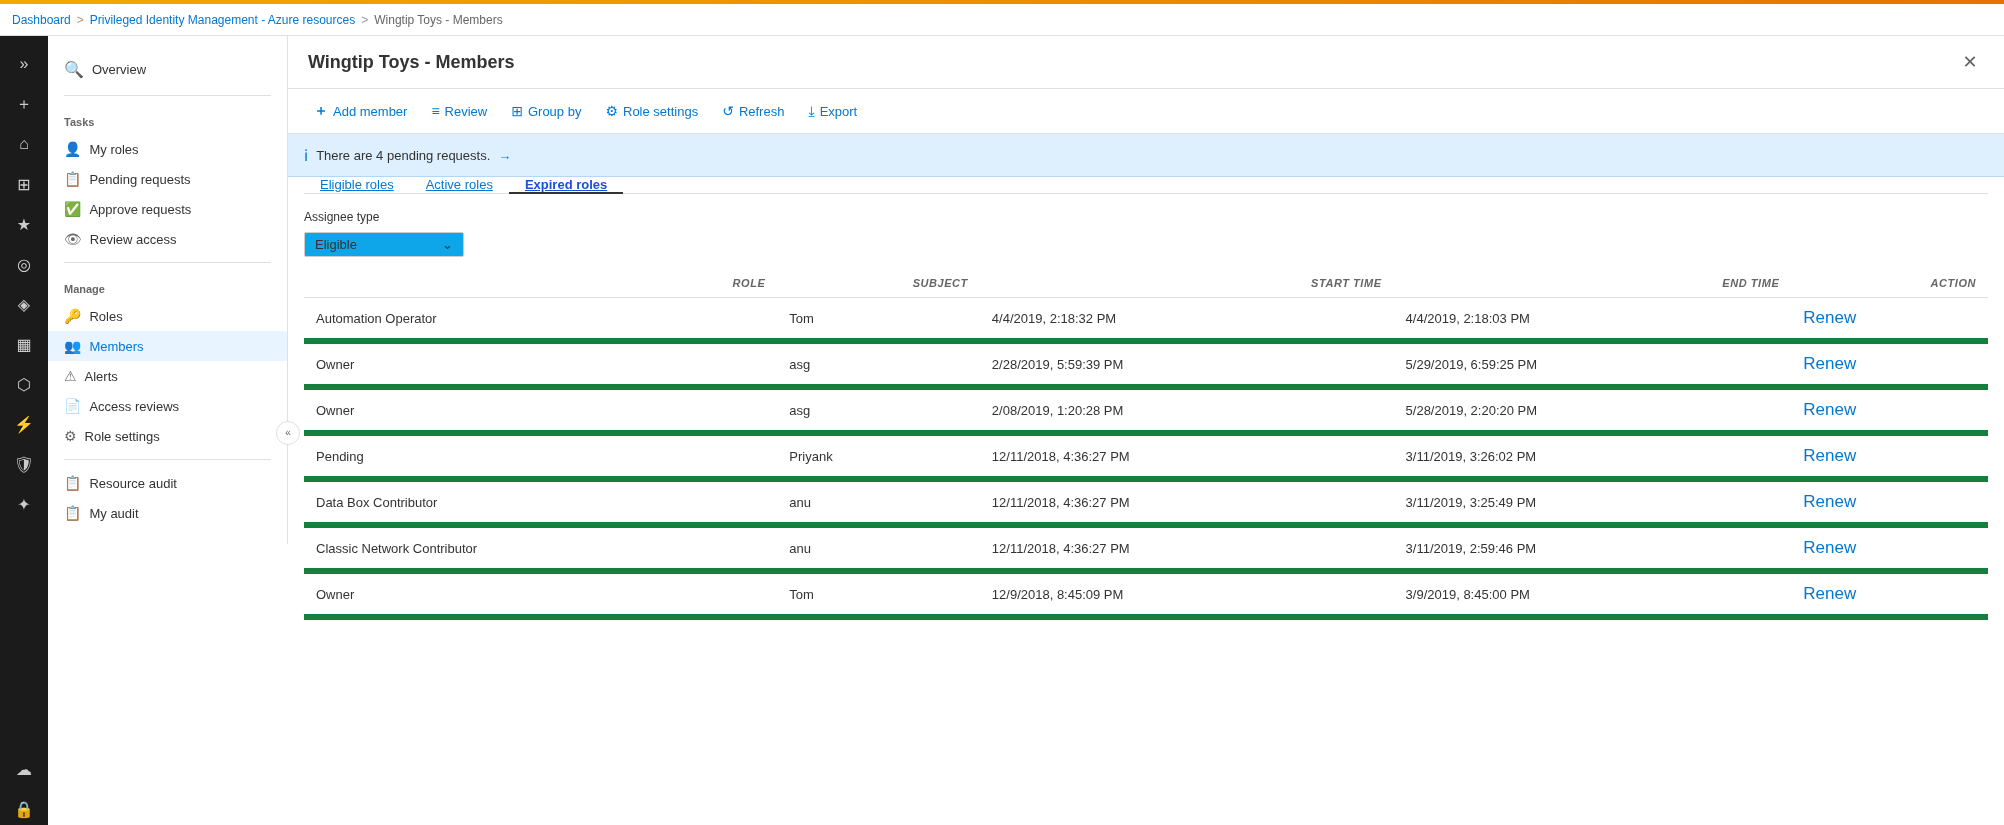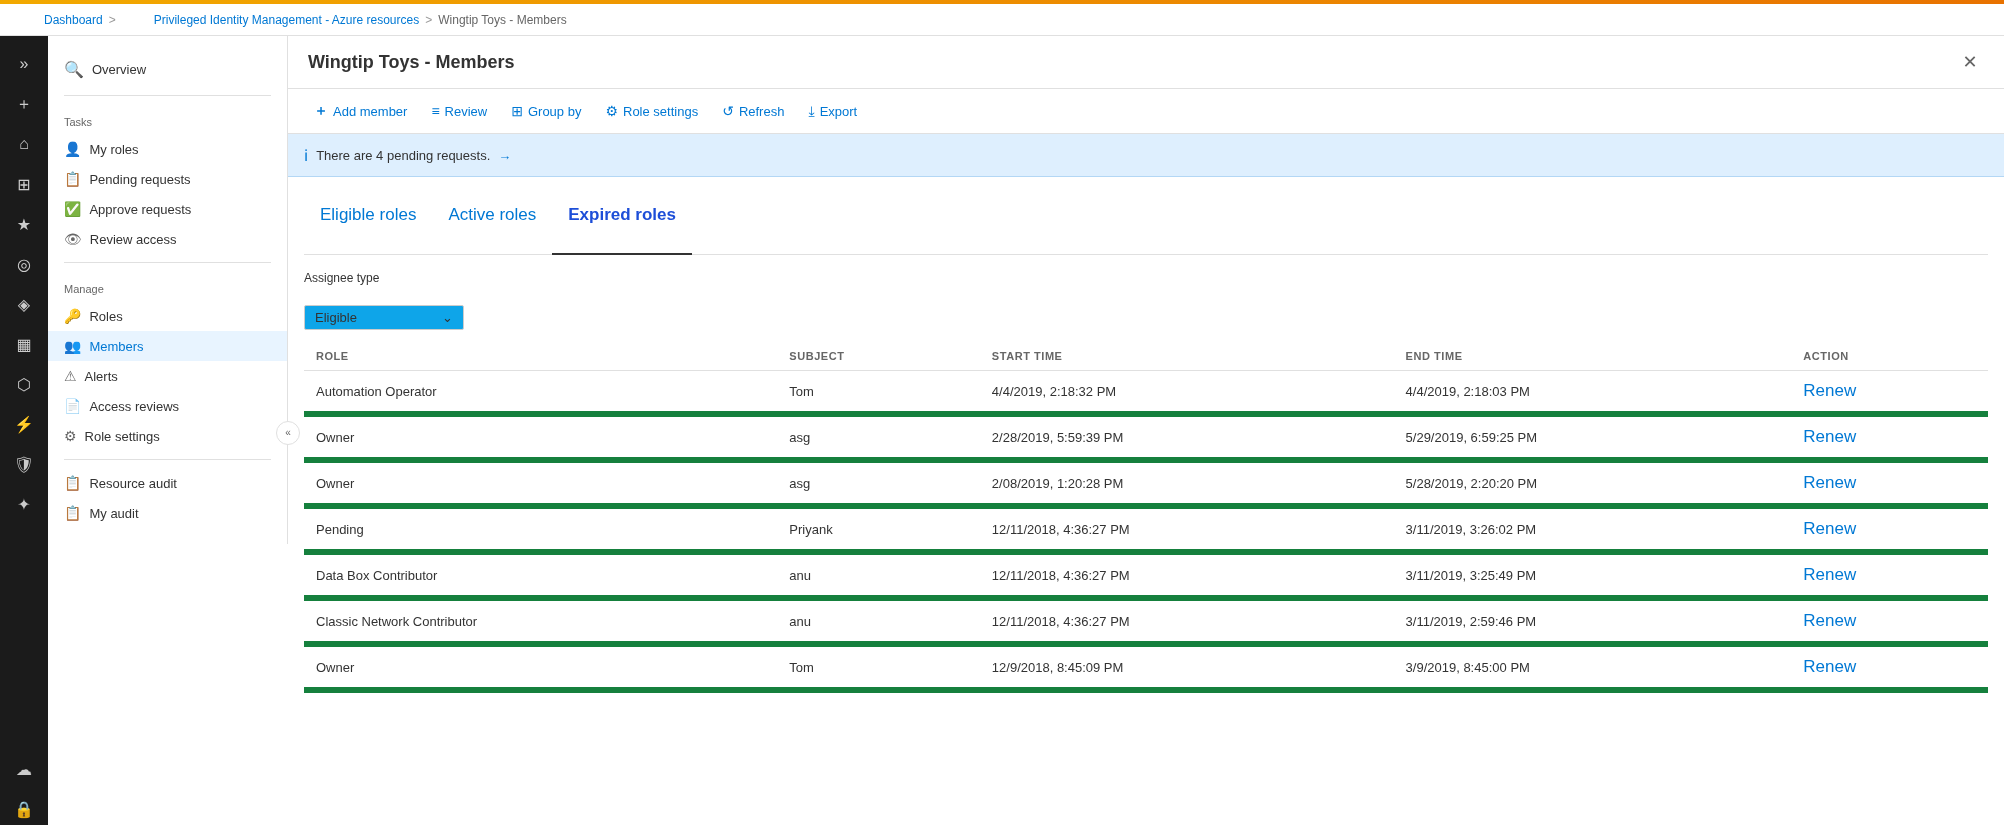--- a/index.html
+++ b/index.html
@@ -9,21 +9,21 @@
     .top-bar {
       height: 32px;
       background: #fff;
       border-bottom: 1px solid #e0e0e0;
       display: flex;
       align-items: center;
       padding: 0 12px;
       font-size: 12px;
       color: #666;
     }
-    .top-bar a { color: #0078d4; text-decoration: none; margin-left: 32px; }
+    .top-bar a { color: #0078d4; text-decoration: none; }
     .top-bar .separator { margin: 0 6px; color: #999; }
 
     
     .app-layout {
       display: flex;
       height: calc(825px - 32px);
     }
 
     
     .left-nav {
@@ -59,21 +59,21 @@
     .sidebar-overview {
       display: flex;
       align-items: center;
       padding: 8px 16px;
       gap: 8px;
       cursor: pointer;
       color: #333;
     }
     .sidebar-section-title {
       font-size: 11px;
-      font-weight: 400;
+      font-weight: 700;
       color: #666;
       padding: 12px 16px 6px 16px;
       text-transform: none;
     }
     .sidebar-item {
       display: flex;
       align-items: center;
       padding: 7px 16px;
       gap: 8px;
       cursor: pointer;
@@ -179,41 +179,42 @@
     }
 
     
     .tabs {
       display: flex;
       border-bottom: 1px solid #e0e0e0;
       padding: 0 0;
       margin: 0 0 16px 0;
     }
     .tab {
-      padding: 28px 16px;
-      cursor: pointer;
-      font-size: 17px;
+      padding: 0 16px;
+      cursor: pointer;
+      font-size: 13px;
       color: #0078d4;
       border-bottom: 2px solid transparent;
       margin-bottom: -1px;
+      text-decoration: underline;
     }
     .tab.active {
       color: #1d4ed8;
       border-bottom: 2px solid #333;
       font-weight: 600;
     }
 
     
     .filter-row {
       margin-bottom: 12px;
     }
     .filter-label {
       font-size: 12px;
       color: #333;
-      margin-bottom: 20px;
+      margin-bottom: 8px;
       display: block;
     }
     .filter-select {
       display: flex;
       align-items: center;
       border: 1px solid #ccc;
       border-radius: 2px;
       padding: 4px 10px;
       width: 160px;
       font-size: 13px;
@@ -222,28 +223,29 @@
       justify-content: space-between;
     }
 
     
     .data-table {
       width: 100%;
       border-collapse: collapse;
       font-size: 13px;
     }
     .data-table th {
-      text-align: left;
+      text-align: right;
       padding: 8px 12px;
       font-size: 11px;
       font-weight: 600;
       color: #666;
       letter-spacing: 0.05em;
       border-bottom: 1px solid #e0e0e0;
       text-transform: uppercase;
+      font-style: italic;
     }
     .data-table td {
       padding: 10px 12px;
       border-bottom: 6px solid #15803d;
       color: #333;
     }
     .renew-link {
       color: #0078d4;
       cursor: pointer;
       text-decoration: none;

